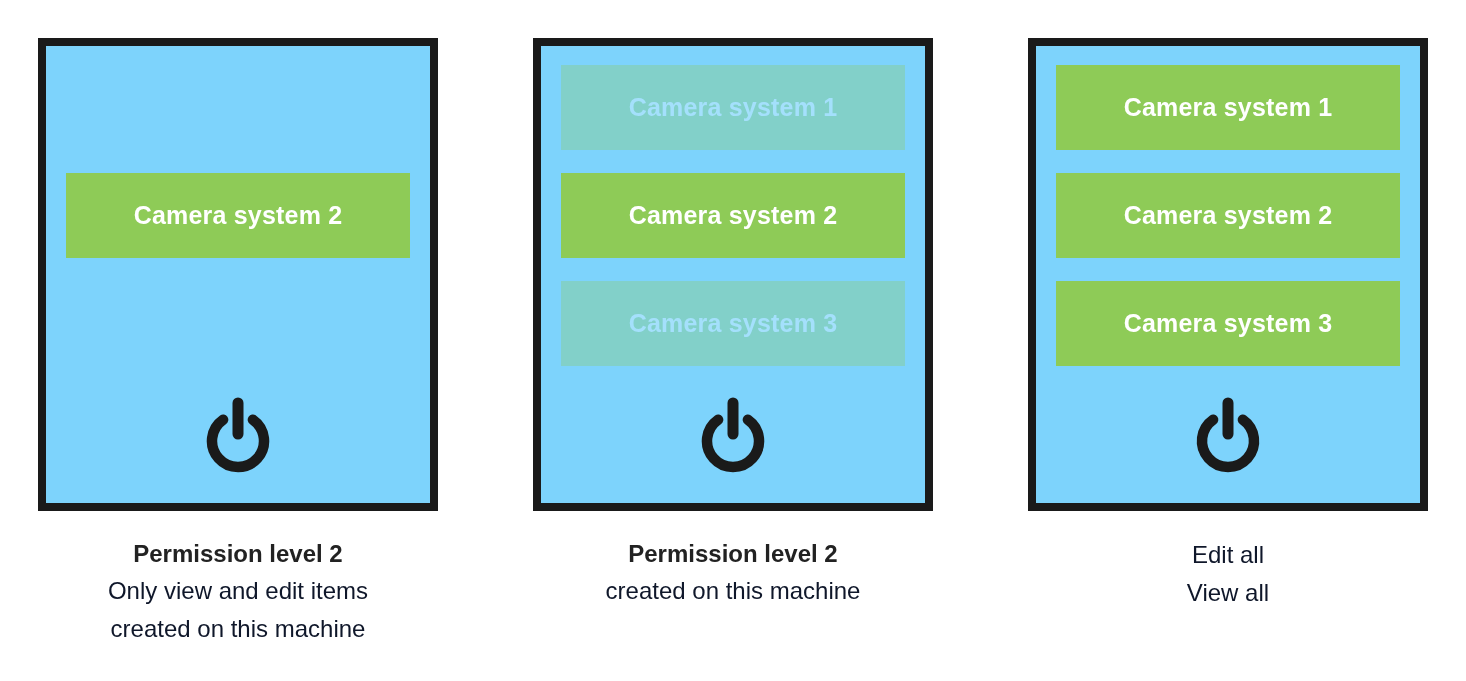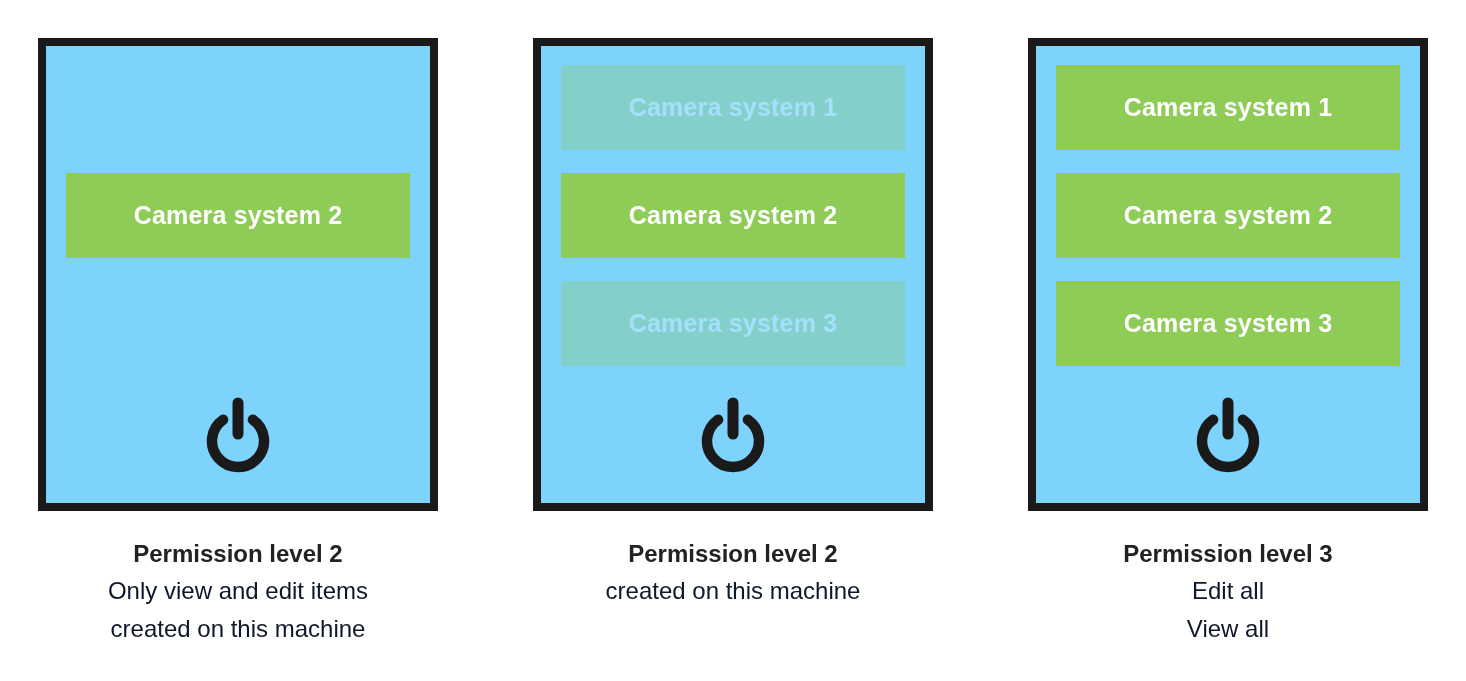--- a/index.html
+++ b/index.html
@@ -115,19 +115,18 @@
       <div class="slot camera-btn solid">Camera system 2</div>
       <div class="slot camera-btn solid">Camera system 3</div>
       <div class="power-row">
         <svg width="70" height="80" viewBox="0 0 70 80">
           <path d="M 20.1 24.7 A 26 26 0 1 0 49.9 24.7" fill="none" stroke="#1a1a1a" stroke-width="10.5" stroke-linecap="round"></path>
           <line x1="35" y1="8" x2="35" y2="39" stroke="#1a1a1a" stroke-width="11" stroke-linecap="round"></line>
         </svg>
       </div>
     </div>
     <div class="caption">
-      <div class="title">Permission level 3</div>
       <div class="desc">Edit all</div>
       <div class="desc">View all</div>
     </div>
   </div>
 
 </div>
 
 </body></html>

